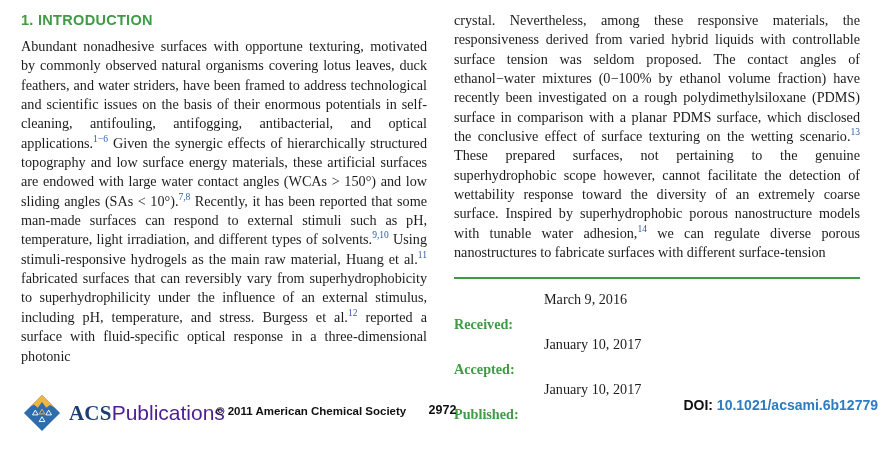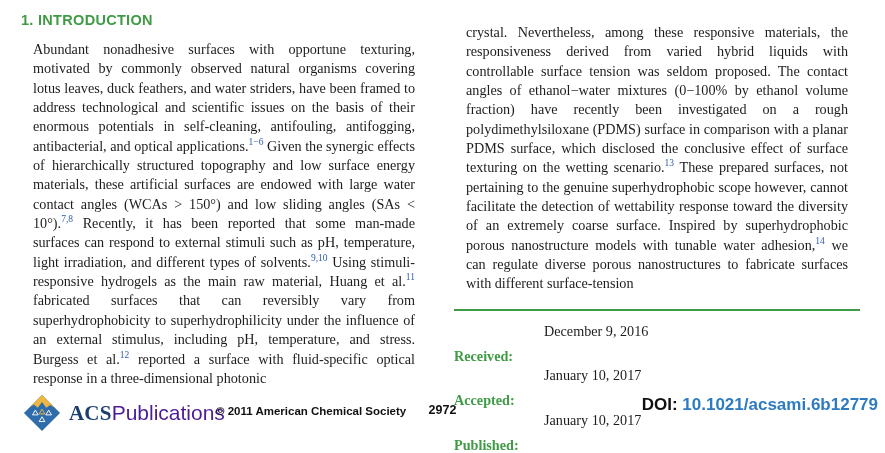--- a/index.html
+++ b/index.html
@@ -23,21 +23,21 @@
     font-size:14.5px;
     font-weight:bold;
     color:#3f9b45;
     letter-spacing:0.3px;
     margin:1px 0 9px 0;
   }
   .body-text {
     font-size:14.2px;
     line-height:19.35px;
     text-align:justify;
-    margin:12px;
+    margin:0;
   }
   sup.cite {
     color:#2d5da8;
     font-size:9.5px;
     line-height:0;
     cursor:pointer;
   }
   .pub-rule {
     border:none;
     border-top:2px solid #3f9b45;
@@ -93,21 +93,21 @@
     font-family:"Liberation Sans", sans-serif;
     font-size:12.5px;
     font-weight:bold;
     color:#111;
   }
   .doi-block {
     position:absolute;
     right:7px; top:7px;
     text-align:right;
     font-family:"Liberation Sans", sans-serif;
-    font-size:17px;
+    font-size:14px;
     font-weight:bold;
     line-height:14.5px;
     color:#111;
   }
   .doi-link { color:#2f7bc1; text-decoration:none; cursor:pointer; }
   .journal-italic { font-style:italic; }
 </style>
 </head>
 <body>
 
@@ -115,21 +115,21 @@
   <div class="col">
     <h2 class="section-heading">1. INTRODUCTION</h2>
     <p class="body-text"><span>Abundant nonadhesive surfaces with opportune texturing, motivated by commonly observed natural organisms covering lotus leaves, duck feathers, and water striders, have been framed to address technological and scientific issues on the basis of their enormous potentials in self-cleaning, antifouling, antifogging, antibacterial, and optical applications.</span><sup class="cite">1−6</sup><span> Given the synergic effects of hierarchically structured topography and low surface energy materials, these artificial surfaces are endowed with large water contact angles (WCAs &gt; 150°) and low sliding angles (SAs &lt; 10°).</span><sup class="cite">7,8</sup><span> Recently, it has been reported that some man-made surfaces can respond to external stimuli such as pH, temperature, light irradiation, and different types of solvents.</span><sup class="cite">9,10</sup><span> Using stimuli-responsive hydrogels as the main raw material, Huang et al.</span><sup class="cite">11</sup><span> fabricated surfaces that can reversibly vary from superhydrophobicity to superhydrophilicity under the influence of an external stimulus, including pH, temperature, and stress. Burgess et al.</span><sup class="cite">12</sup><span> reported a surface with fluid-specific optical response in a three-dimensional photonic</span></p>
   </div>
   <div class="col">
     <p class="body-text"><span>crystal. Nevertheless, among these responsive materials, the responsiveness derived from varied hybrid liquids with controllable surface tension was seldom proposed. The contact angles of ethanol−water mixtures (0−100% by ethanol volume fraction) have recently been investigated on a rough polydimethylsiloxane (PDMS) surface in comparison with a planar PDMS surface, which disclosed the conclusive effect of surface texturing on the wetting scenario.</span><sup class="cite">13</sup><span> These prepared surfaces, not pertaining to the genuine superhydrophobic scope however, cannot facilitate the detection of wettability response toward the diversity of an extremely coarse surface. Inspired by superhydrophobic porous nanostructure models with tunable water adhesion,</span><sup class="cite">14</sup><span> we can regulate diverse porous nanostructures to fabricate surfaces with different surface-tension</span></p>
     <hr class="pub-rule">
     <div class="pub-dates">
       <div class="pub-row">
         <span class="pub-label">Received:</span>
-        <span class="pub-value">December 9, 2016</span>
+        <span class="pub-value">March 9, 2016</span>
       </div>
       <div class="pub-row">
         <span class="pub-label">Accepted:</span>
         <span class="pub-value">January 10, 2017</span>
       </div>
       <div class="pub-row">
         <span class="pub-label">Published:</span>
         <span class="pub-value">January 10, 2017</span>
       </div>
     </div>

